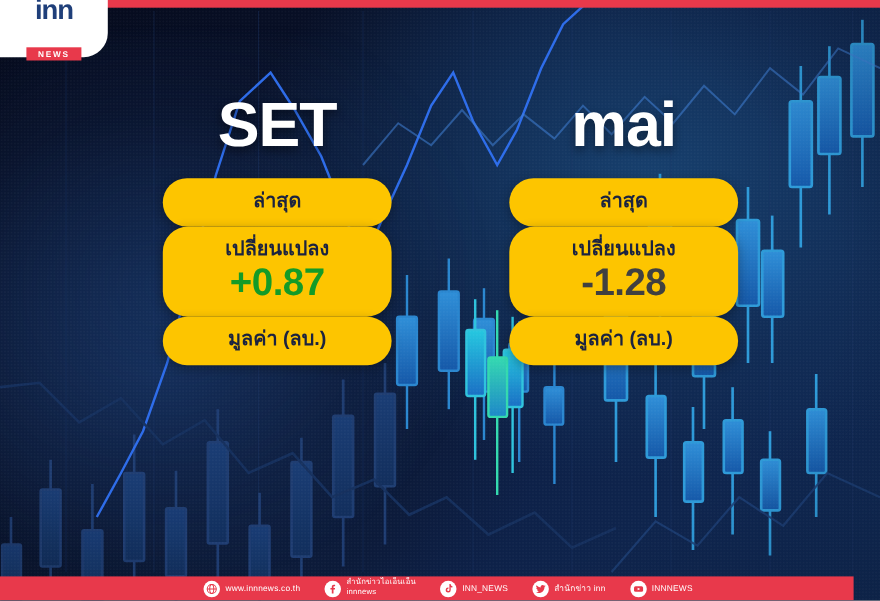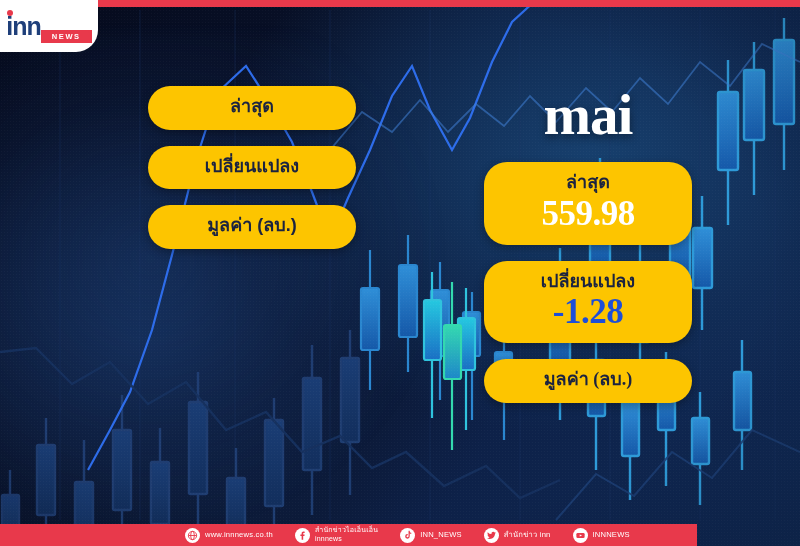--- a/index.html
+++ b/index.html
@@ -45,41 +45,41 @@
   .top-bar {
     position: absolute; left: 0; top: 0; width: 800px; height: 7px;
     background: #e8394b; z-index: 40;
   }
   .logo-plate {
     position: absolute; left: 0; top: 0;
     width: 98px; height: 52px;
     background: #ffffff;
     border-bottom-right-radius: 22px;
     z-index: 41;
-    display: flex; flex-direction: row;
+    display: flex; flex-direction: column;
     align-items: center; justify-content: center;
   }
   .logo-word {
     position: relative;
     font-size: 25px; font-weight: 700; letter-spacing: -1px;
     color: #1f3f7a; line-height: 1;
   }
   .logo-dot {
     position: absolute; left: 1px; top: -4px;
     width: 6px; height: 6px; border-radius: 50%;
     background: #e8394b;
   }
   .logo-badge {
     margin-top: 21px;
     background: #e8394b; color: #fff;
     font-size: 7.5px; font-weight: 700; letter-spacing: 1.6px;
     padding: 2px 11px 1.5px;
   }
   .footer-bar {
-    position: absolute; left: 0; bottom: 0; width: 697px; height: 22px;
+    position: absolute; left: 0; bottom: 0; width: 776px; height: 22px;
     background: #e8394b; z-index: 40;
     display: flex; align-items: center;
     padding-left: 185px; gap: 22px;
   }
   .f-item { display: flex; align-items: center; gap: 5px; }
   .f-ico {
     width: 15px; height: 15px; border-radius: 50%;
     background: #ffffff; color: #e8394b;
     display: flex; align-items: center; justify-content: center;
     flex: 0 0 auto;
@@ -87,55 +87,55 @@
   .f-ico svg { display: block; }
   .f-txt {
     color: #ffffff; font-size: 7.6px; line-height: 1.22;
     white-space: nowrap; letter-spacing: .2px;
   }
   .f-txt.two { font-size: 7px; }
 
   
   .panel { position: absolute; z-index: 20; }
   #panel-set { left: 148px; top: 86px; width: 208px; }
-  #panel-mai { left: 484px; top: 86px; width: 208px; font-family: Liberation Serif, serif; }
+  #panel-mai { left: 463px; top: 86px; width: 208px; }
 
   .index-title {
     text-align: center;
     color: #ffffff;
     font-size: 57px;
     font-weight: 700;
     letter-spacing: -1px;
     line-height: 1;
     text-shadow: 0 3px 9px rgba(0,0,0,.45);
     height: 76px;
   }
   .card {
     background: #fdc500;
     border-radius: 23px;
     text-align: center;
     padding: 9px 8px 12px;
-    margin-bottom: 16px;
+    margin-bottom: 0;
     box-shadow: 0 3px 10px rgba(0,0,0,.30);
   }
   .card-label {
     color: #1b2340;
     font-size: 18px;
     font-weight: 700;
     line-height: 1.25;
   }
   .card-value {
     font-size: 35px;
     font-weight: 700;
     line-height: 1.12;
     letter-spacing: -0.5px;
     color: #ffffff;
   }
   .card-value.up   { color: #149b27; }
-  .card-value.down { color: #1d4ed8; }
+  .card-value.down { color: #404040; }
 </style>
 </head>
 <body>
 
 <div id="stage">
 
   <div class="bg-base"></div>
   <div class="bg-glow"></div>
 
   <svg class="chart-layer" viewBox="0 0 800 546" preserveAspectRatio="none">
@@ -265,40 +265,41 @@
   <div class="top-bar"></div>
   <div class="logo-plate">
     <div class="logo-word">
       <span class="logo-dot"></span>
       <span>inn</span>
     </div>
     <div class="logo-badge">NEWS</div>
   </div>
 
   <div class="panel" id="panel-set">
+    <div class="index-title">SET</div>
 
     <div class="card">
       <div class="card-label">ล่าสุด</div>
     </div>
 
     <div class="card">
       <div class="card-label">เปลี่ยนแปลง</div>
+      <div class="card-value up">+0.87</div>
     </div>
 
     <div class="card">
       <div class="card-label">มูลค่า (ลบ.)</div>
     </div>
   </div>
 
   <div class="panel" id="panel-mai">
     <div class="index-title">mai</div>
 
     <div class="card">
       <div class="card-label">ล่าสุด</div>
-      <div class="card-value">559.98</div>
     </div>
 
     <div class="card">
       <div class="card-label">เปลี่ยนแปลง</div>
       <div class="card-value down">-1.28</div>
     </div>
 
     <div class="card">
       <div class="card-label">มูลค่า (ลบ.)</div>
     </div>

